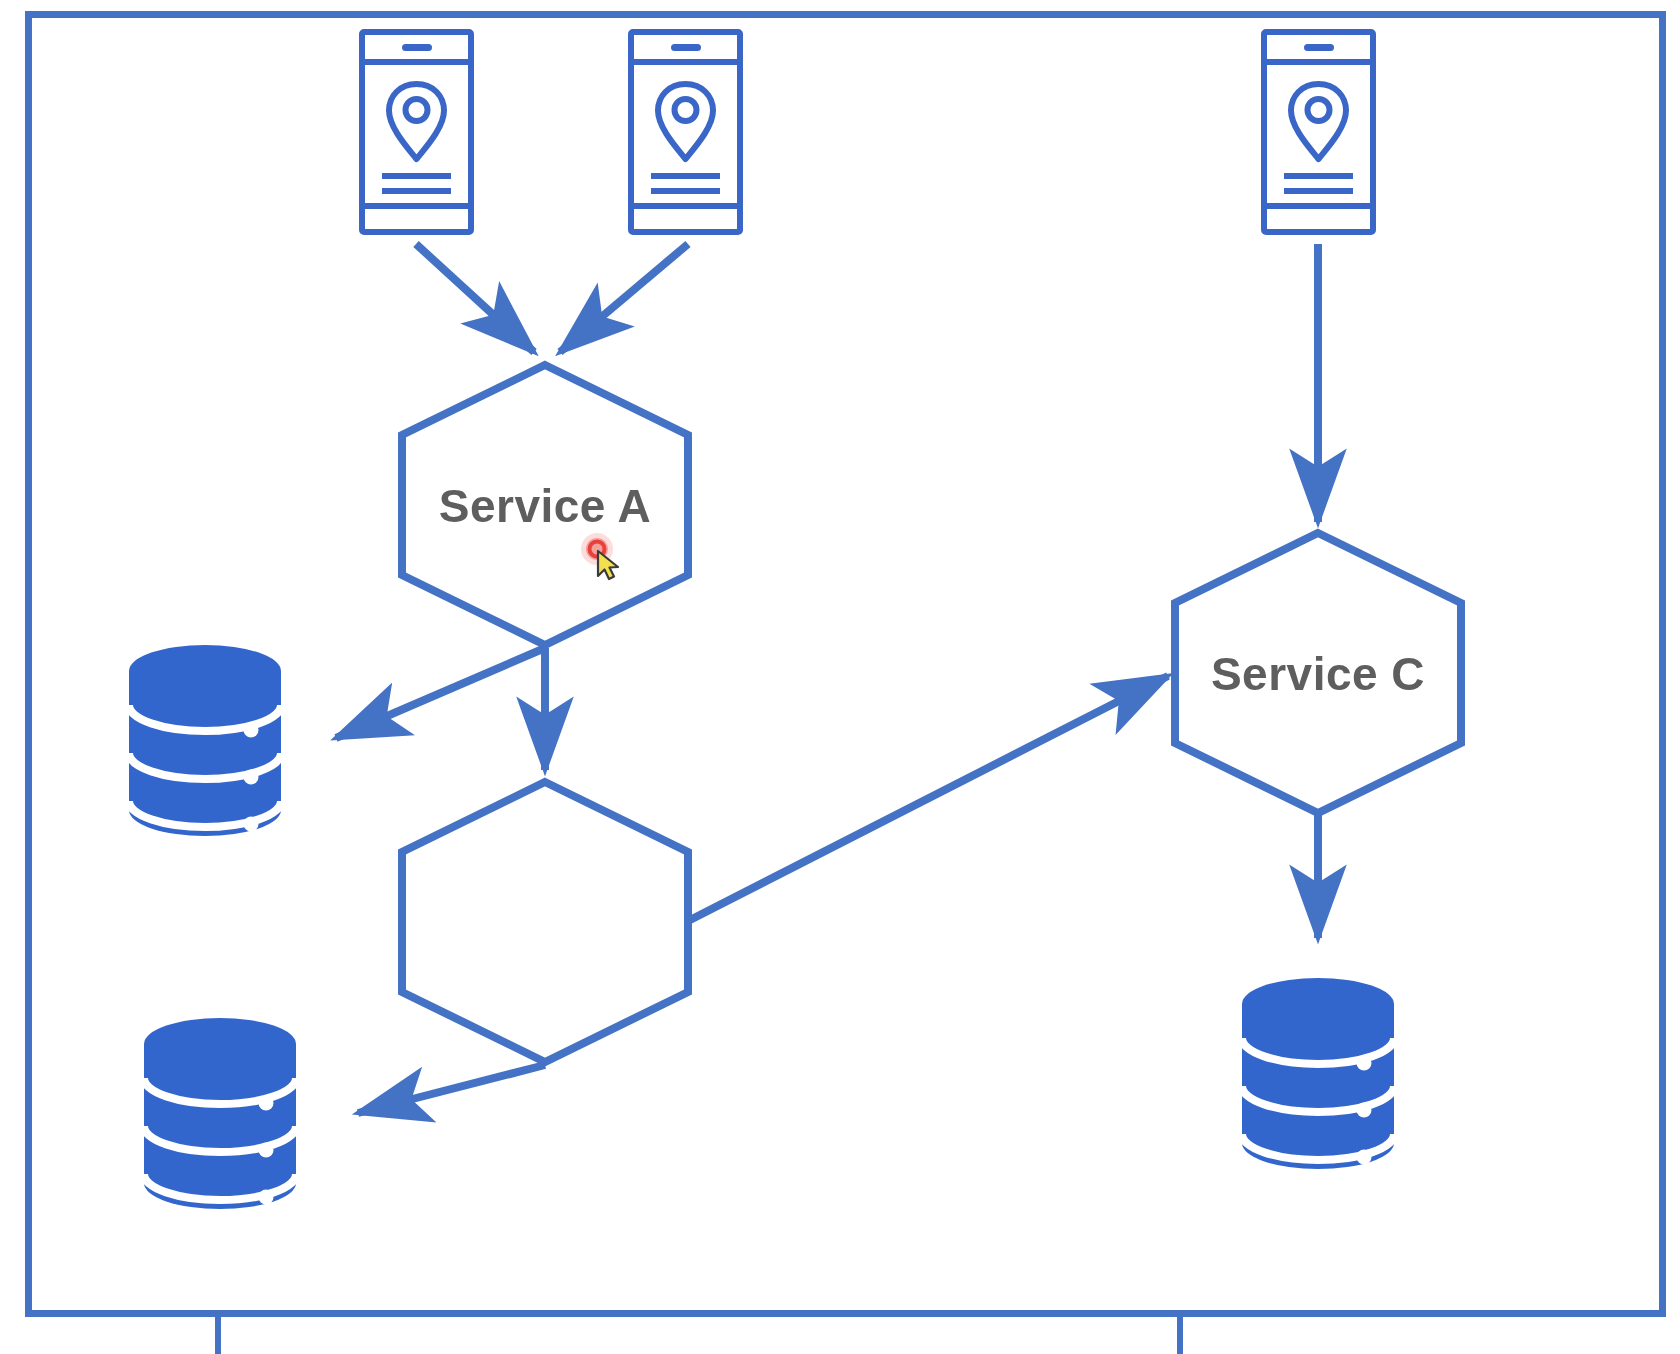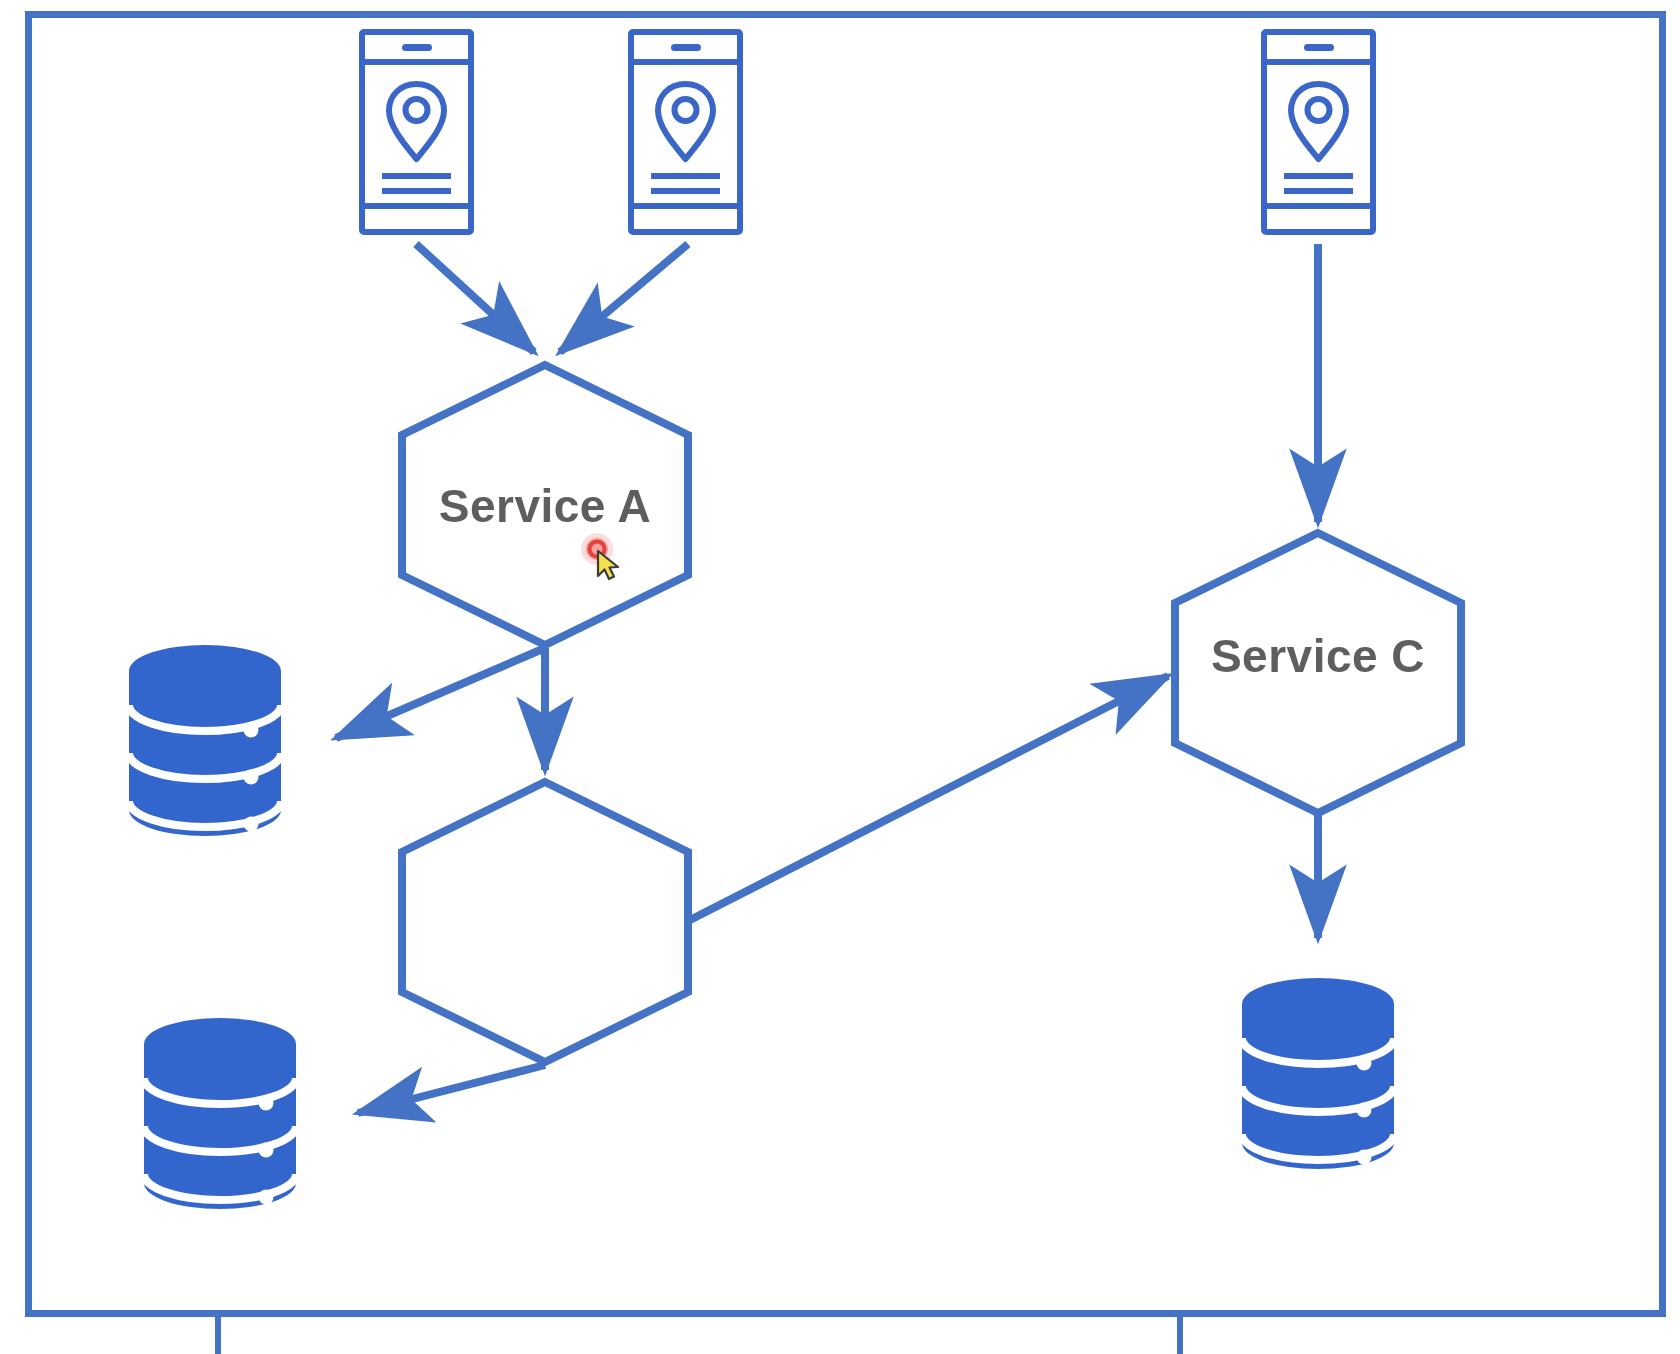--- a/index.html
+++ b/index.html
@@ -95,21 +95,21 @@
     </g>
 
     <g>
       <use href="#sym-db" x="125" y="643" width="160" height="195"></use>
       <use href="#sym-db" x="140" y="1016" width="160" height="195"></use>
       <use href="#sym-db" x="1238" y="976" width="160" height="195"></use>
     </g>
   </svg>
 
   <div class="node-label" style="left:545px;top:506px;">Service A</div>
-  <div class="node-label" style="left:1318px;top:656px;">Service C</div>
+  <div class="node-label" style="left:1318px;top:674px;">Service C</div>
 
   <svg id="cursor" style="left:570px;top:524px;width:70px;height:70px;" viewBox="0 0 70 70" xmlns="http://www.w3.org/2000/svg">
     <g>
       <circle cx="27" cy="25" r="16" fill="#e8403a" opacity="0.18"></circle>
       <circle cx="27" cy="25" r="11" fill="#e8403a" opacity="0.38"></circle>
       <circle cx="27" cy="25" r="7.5" fill="none" stroke="#e8403a" stroke-width="4"></circle>
     </g>
     <g>
       <path d="M28 27 L28 52 L34.5 45.5 L39 55 L44 52.5 L39.5 43.5 L48 43 Z" fill="#f2e14c" stroke="#3b3b3b" stroke-width="2.2" stroke-linejoin="round"></path>
     </g>

